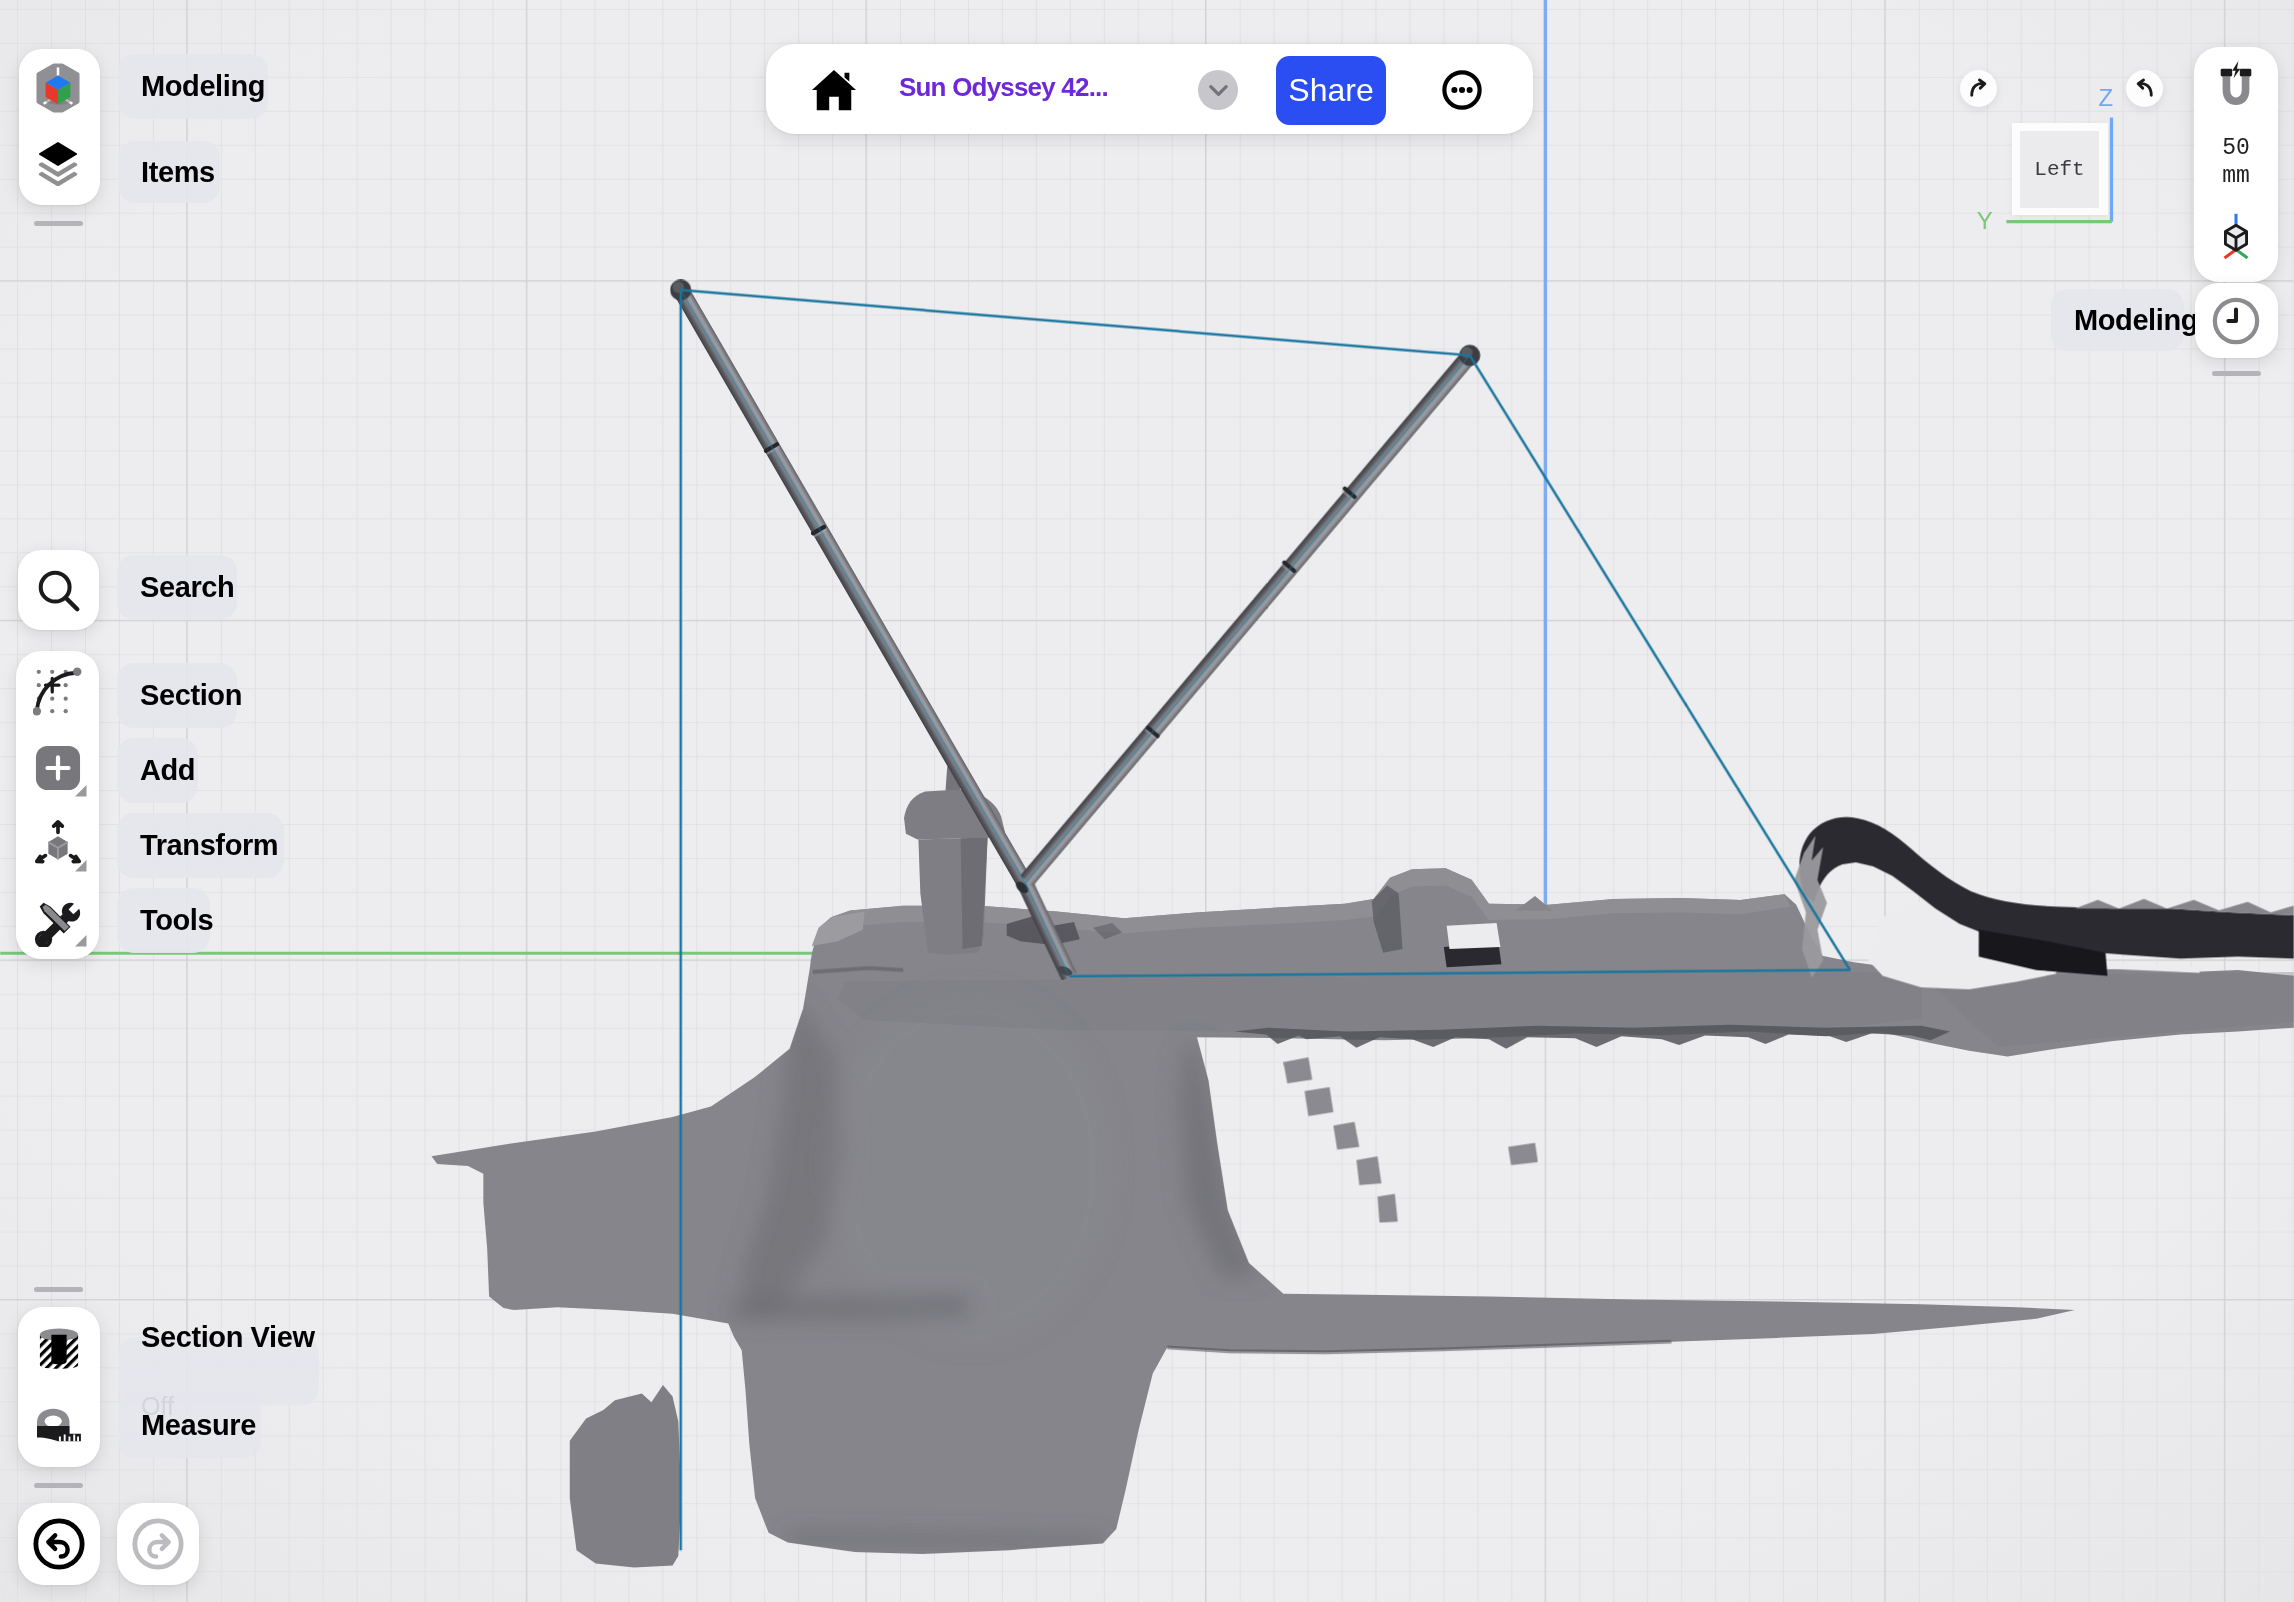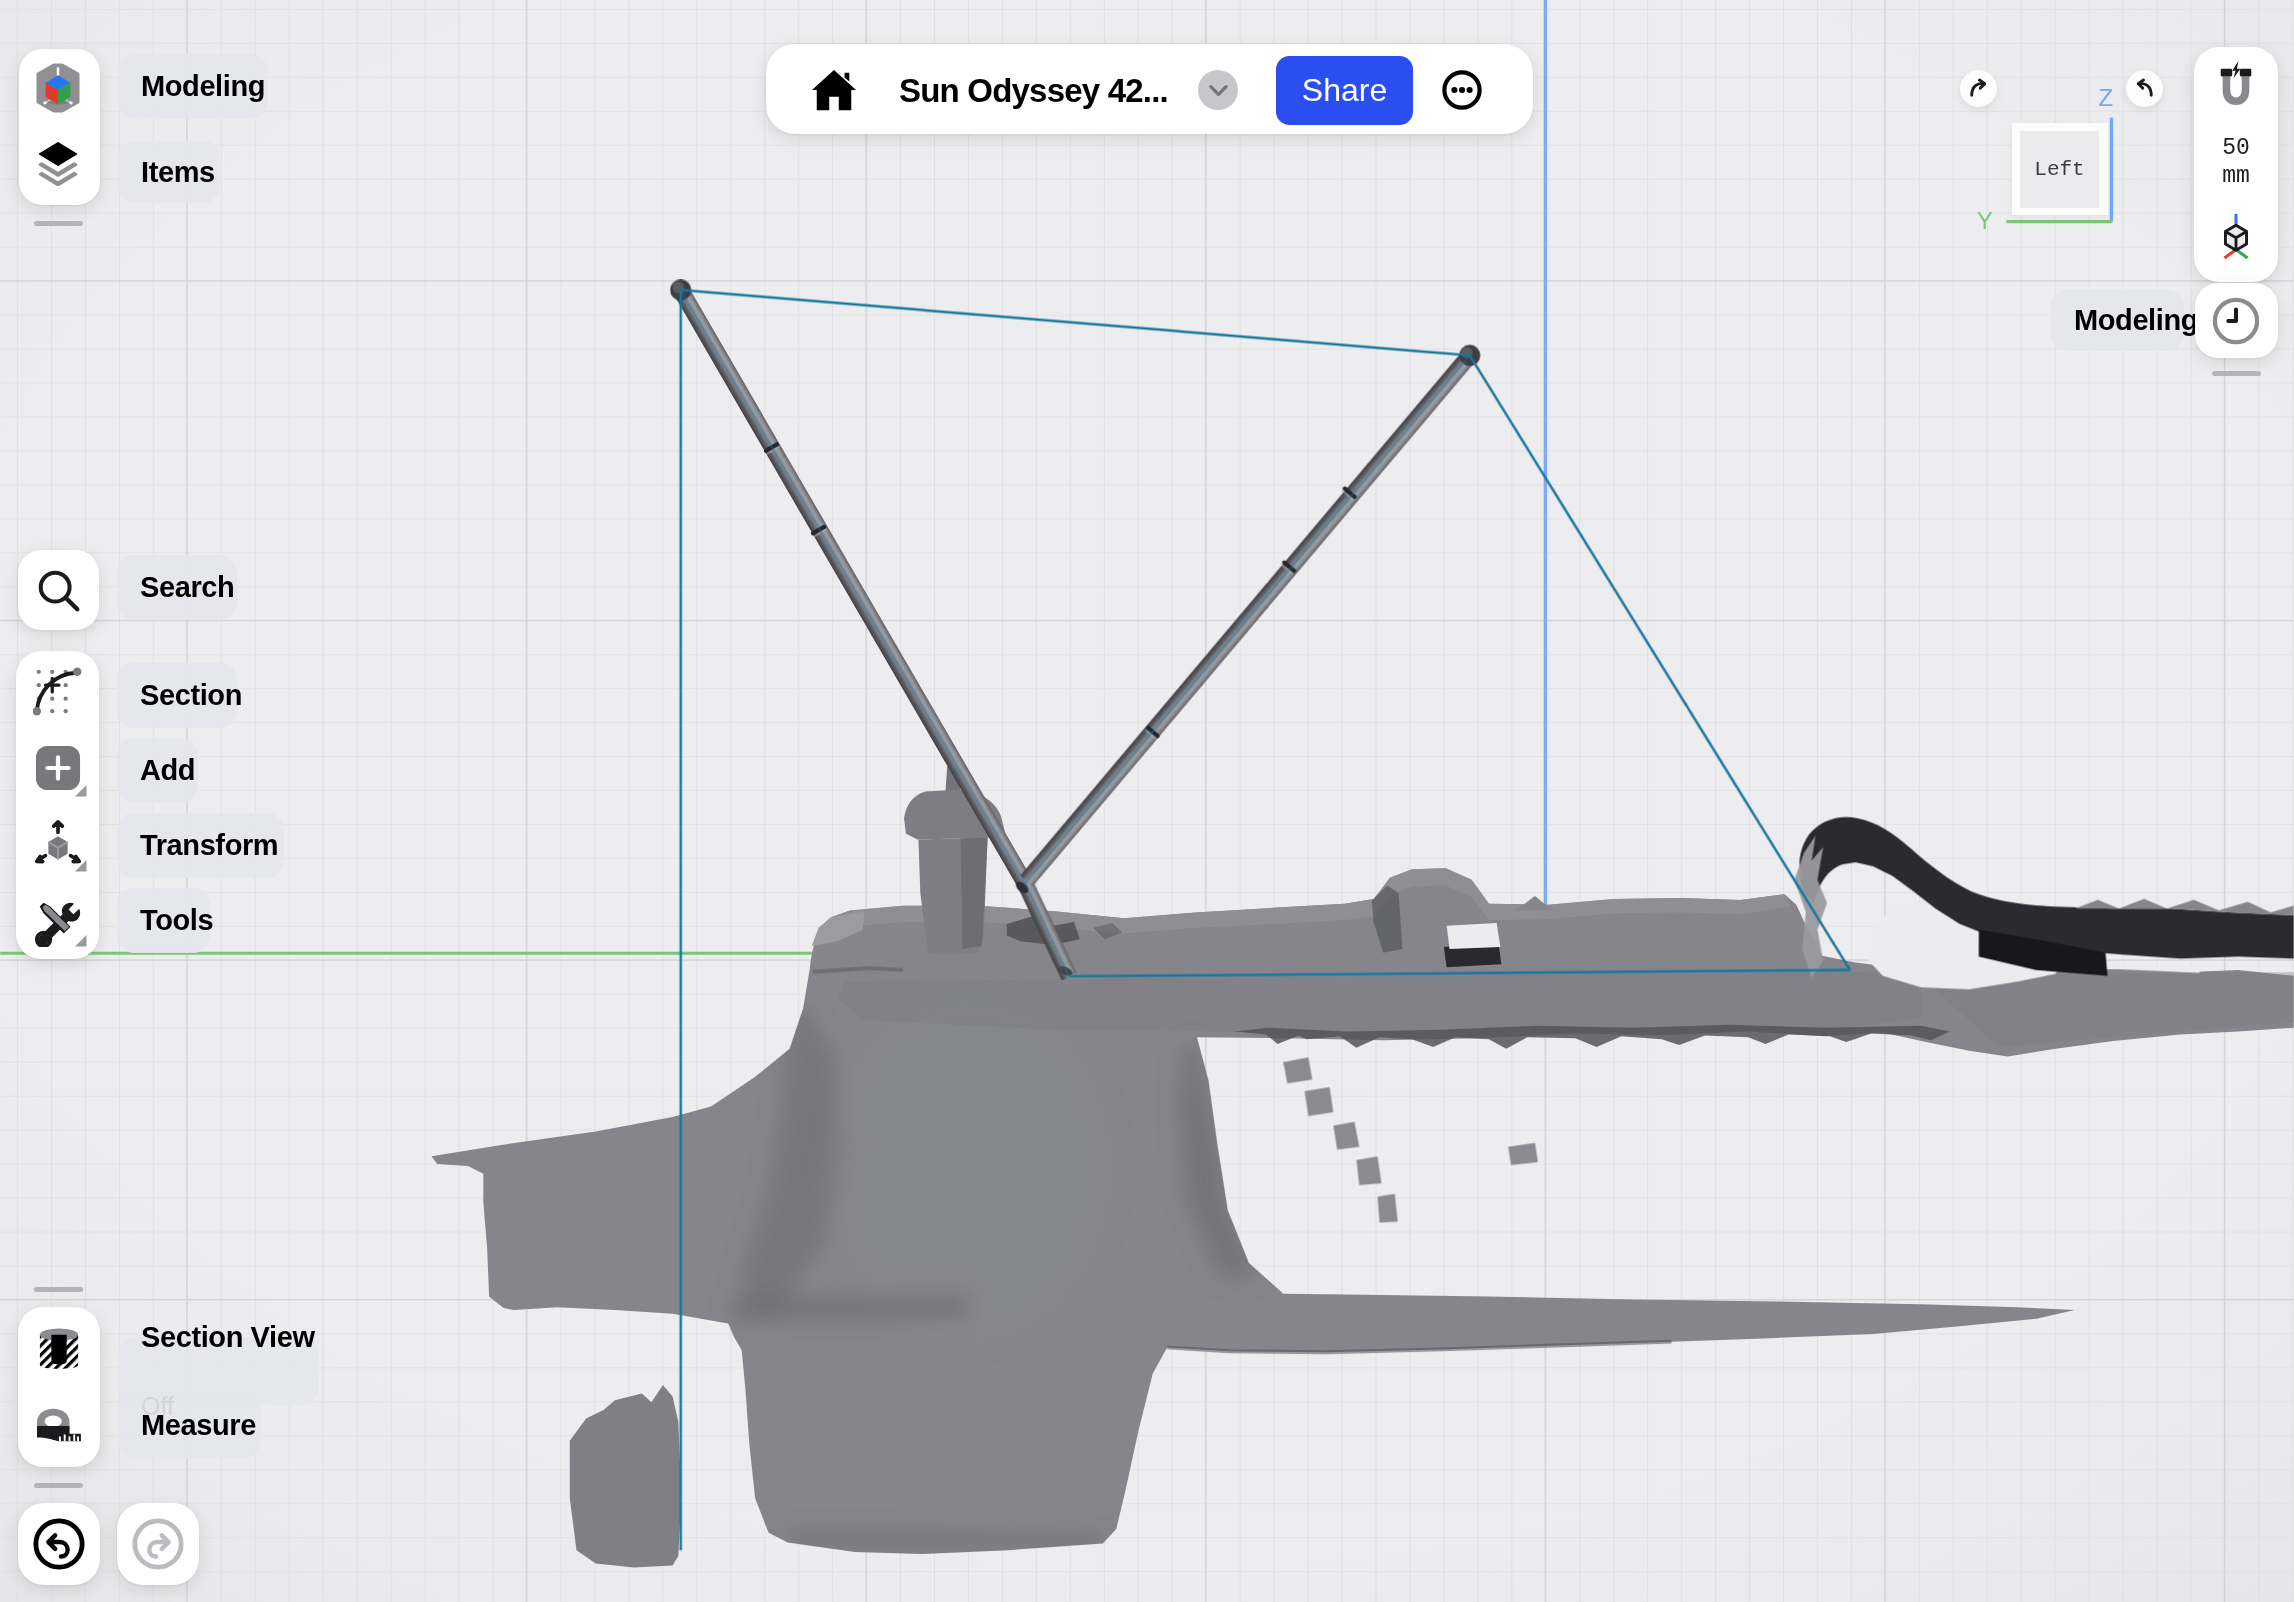--- a/index.html
+++ b/index.html
@@ -220,27 +220,27 @@
       </div>
   <div class="divider" style="left:34px;top:221px;width:49px;"></div>
 
   <div class="panel" style="left:766px;top:44px;width:767px;height:90px;border-radius:29px;"></div>
   <div class="cicon" style="left:809px;top:67px;width:50px;height:46px;">
     <svg width="50" height="46" viewBox="0 0 52 48">
       <path d="M26 3 L3 24 L8 24 L8 45 L44 45 L44 24 L49 24 Z M21 45 L21 31 L31 31 L31 45 Z" fill="#000" fill-rule="evenodd"></path>
       <path d="M37 6 L42 6 L42 15 L37 11 Z" fill="#000"></path>
     </svg>
   </div>
-  <div style="position:absolute;left:899px;top:72px;white-space:nowrap;height:44px;font-size:33px;font-weight:bold;color:#000000;letter-spacing:-0.8px;">Sun Odyssey 42...</div>
+  <div style="position:absolute;left:899px;top:72px;white-space:nowrap;height:44px;font-size:26px;font-weight:bold;color:#6d28d9;letter-spacing:-0.8px;">Sun Odyssey 42...</div>
   <div style="position:absolute;left:1198px;top:70px;width:40px;height:40px;border-radius:50%;background:#c7c7cb;display:flex;align-items:center;justify-content:center;">
     <svg width="23" height="23" viewBox="0 0 24 24">
           <path d="M4 8 L12 16 L20 8" fill="none" stroke="#73737a" stroke-width="3.4" stroke-linecap="round" stroke-linejoin="round"></path>
         </svg>
   </div>
-  <div style="position:absolute;left:1276px;top:56px;width:137px;height:69px;border-radius:13.4px;background:#2b4ef2;display:flex;align-items:center;justify-content:center;color:#fff;font-size:32px;">Share</div>
+  <div style="position:absolute;left:1276px;top:56px;width:110px;height:69px;border-radius:13.4px;background:#2b4ef2;display:flex;align-items:center;justify-content:center;color:#fff;font-size:32px;">Share</div>
   <div class="cicon" style="left:1442px;top:70px;width:40px;height:40px;">
     <svg width="40" height="40" viewBox="0 0 42 42">
       <circle cx="21" cy="21" r="18.5" fill="none" stroke="#000" stroke-width="4.4"></circle>
       <circle cx="13" cy="21" r="3.2" fill="#000"></circle>
           <circle cx="21" cy="21" r="3.2" fill="#000"></circle>
           <circle cx="29" cy="21" r="3.2" fill="#000"></circle>
     </svg>
   </div>
 
   <div style="position:absolute;left:1960px;top:70px;width:37px;height:37px;border-radius:50%;background:#fdfdfe;box-shadow:0 2.9px 9.6px rgba(0,0,0,0.08);display:flex;align-items:center;justify-content:center;">

